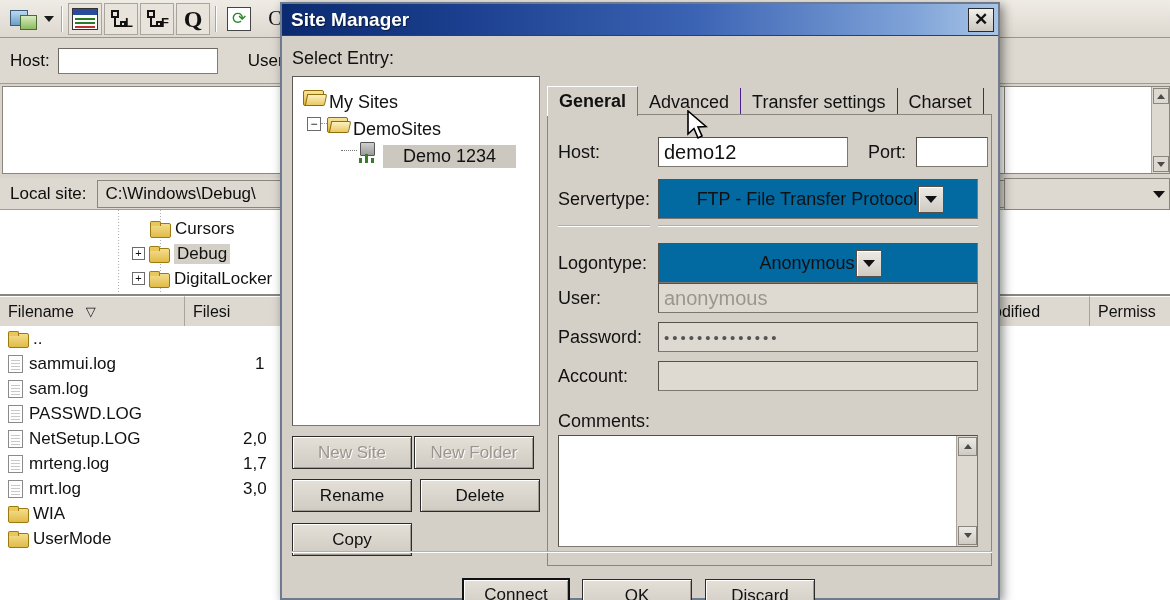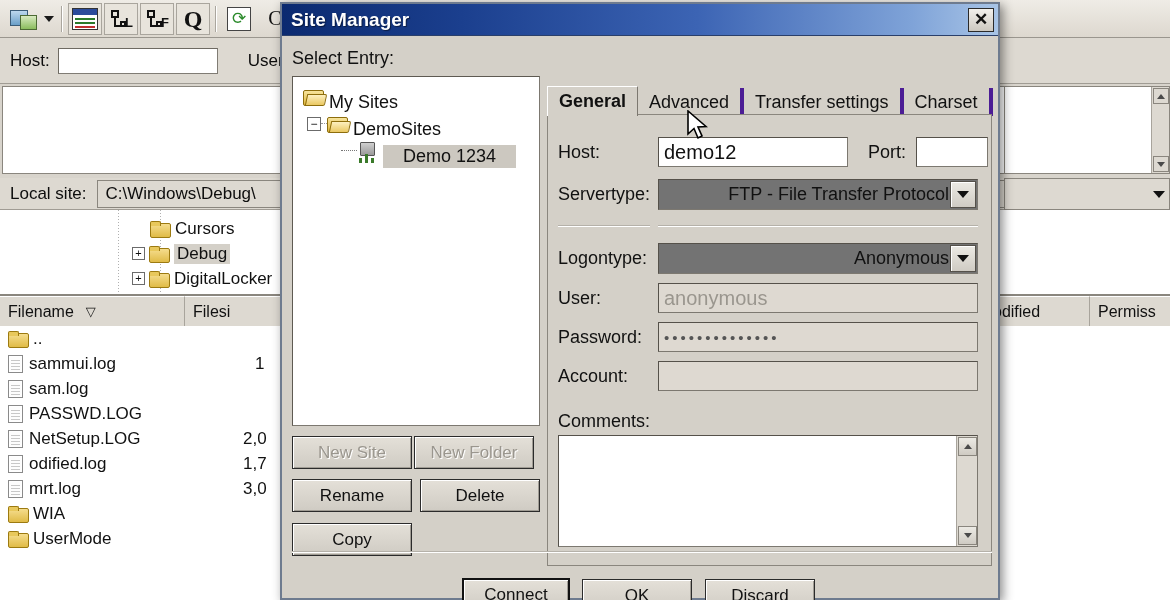--- a/index.html
+++ b/index.html
@@ -221,21 +221,21 @@
   .btn.disabled { color: #9a968e; text-shadow: 1px 1px 0 #fff; cursor: default; }
   .btn.default { border: 2px solid #111; }
 
   .sm-btn { position: absolute; width: 120px; height: 33px; }
 
   
   .tabs { position: absolute; left: 265px; top: 50px; display: flex; align-items: flex-end; }
   .tab {
     height: 28px; padding: 0 11px; display: flex; align-items: center;
     font-size: 18px; color: #111; cursor: pointer;
-    border-right: 4px solid #4c1d95;
+    border-right: 1px solid #4c1d95;
   }
   .tab.active {
     background: #d4d0c8; border: 1px solid #7c7870; border-bottom: none;
     border-top-color: #fff; border-left-color: #fff;
     height: 30px; font-weight: bold; position: relative; z-index: 2;
   }
   .panel {
     position: absolute; left: 265px; top: 78px; width: 445px; height: 452px;
     border: 1px solid #8a867e; border-top-color: #8a867e; background: #d4d0c8;
   }
@@ -243,23 +243,23 @@
   .flbl { font-size: 18px; color: #111; }
   .input {
     background: #fff; border: 1px solid #7c7870;
     border-top-color: #55514a; border-left-color: #55514a;
     height: 30px; font-size: 20px; color: #111;
     display: flex; align-items: center; padding-left: 5px;
   }
   .input.disabled { background: #ded9d1; color: #9a968e; }
   .input.pw { letter-spacing: 3px; color: #555; font-size: 15px; }
   .combo {
-    background: #737373; border: 1px solid #7c7870;
+    background: #0369a1; border: 1px solid #7c7870;
     border-top-color: #55514a; border-left-color: #55514a;
-    height: 31px; display: flex; align-items: center; justify-content: flex-end;
+    height: 40px; display: flex; align-items: center; justify-content: center;
     font-size: 18px; color: #111; padding-left: 6px;
   }
   .combo .cbtn {
     width: 26px; height: 27px; margin: 1px;
     background: linear-gradient(#eceae4, #cfcbc3);
     border: 1px solid #55514a;
     box-shadow: inset 1px 1px 0 #fff;
     display: flex; align-items: center; justify-content: center; flex: none;
   }
   .tri-dn-sm { width:0;height:0;border-left:6px solid transparent;border-right:6px solid transparent;border-top:7px solid #111; }
@@ -410,21 +410,21 @@
         <span class="ico-doc"></span>
         <span class="fname">PASSWD.LOG</span>
       </div>
       <div class="file-row" style="position:relative;">
         <span class="ico-doc"></span>
         <span class="fname">NetSetup.LOG</span>
         <span style="position:absolute;left:243px;">2,0</span>
       </div>
       <div class="file-row" style="position:relative;">
         <span class="ico-doc"></span>
-        <span class="fname">odified.log</span>
+        <span class="fname">mrteng.log</span>
         <span style="position:absolute;left:243px;">1,7</span>
       </div>
       <div class="file-row" style="position:relative;">
         <span class="ico-doc"></span>
         <span class="fname">mrt.log</span>
         <span style="position:absolute;left:243px;">3,0</span>
       </div>
       <div class="file-row" style="position:relative;">
         <span class="ico-folder"></span>
         <span class="fname">WIA</span>

